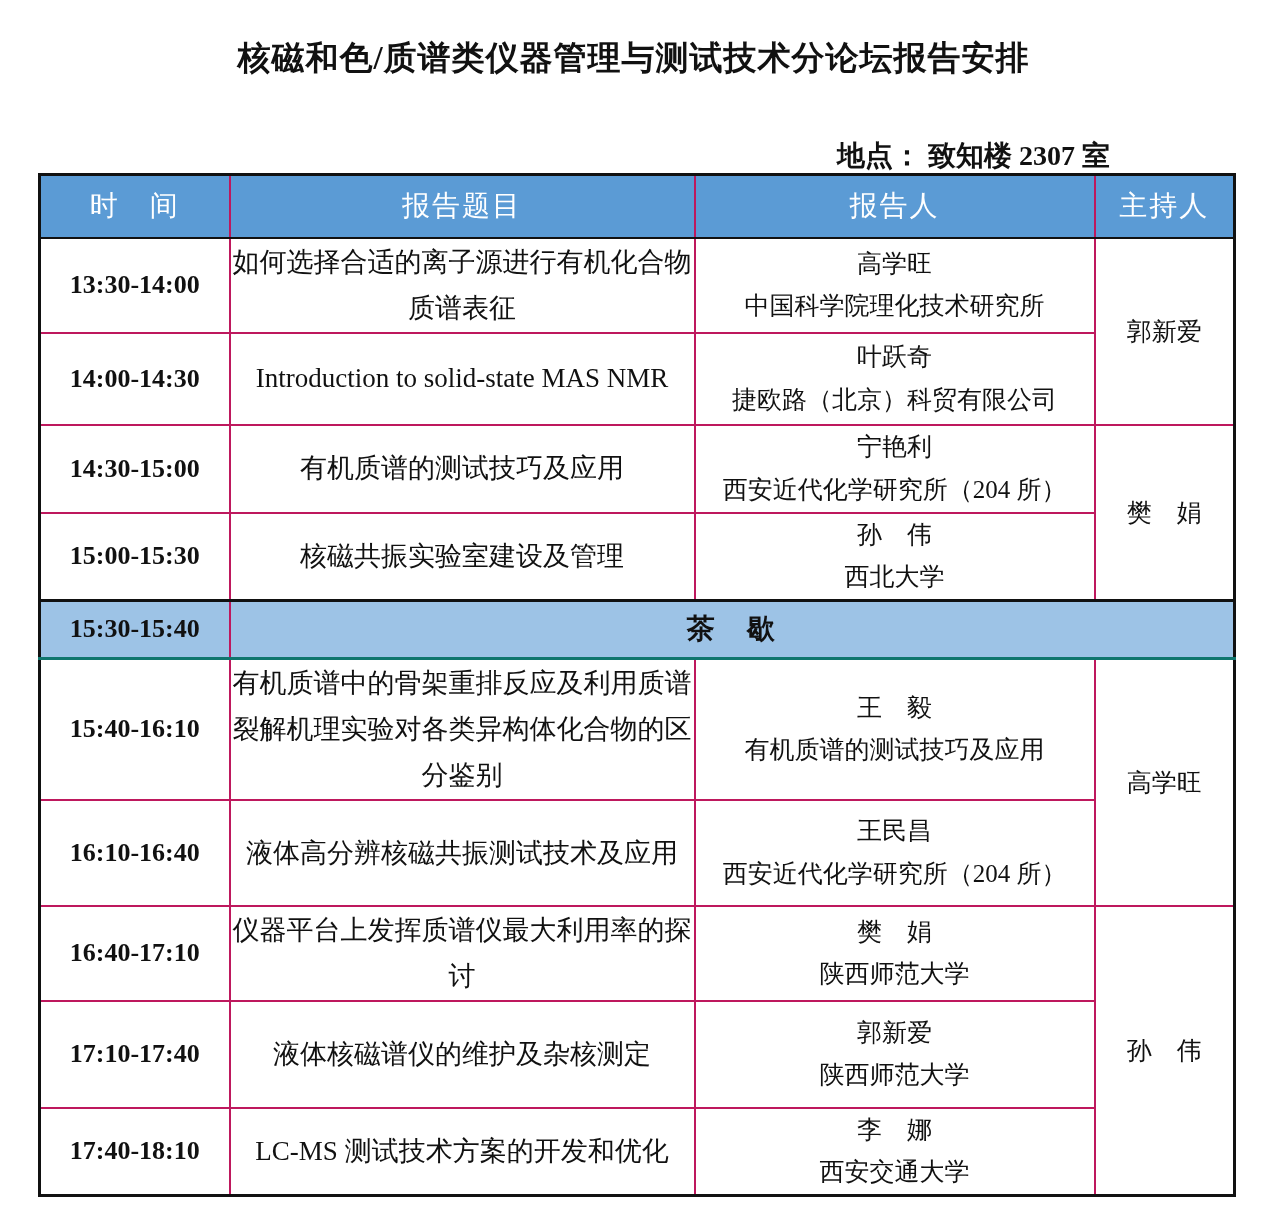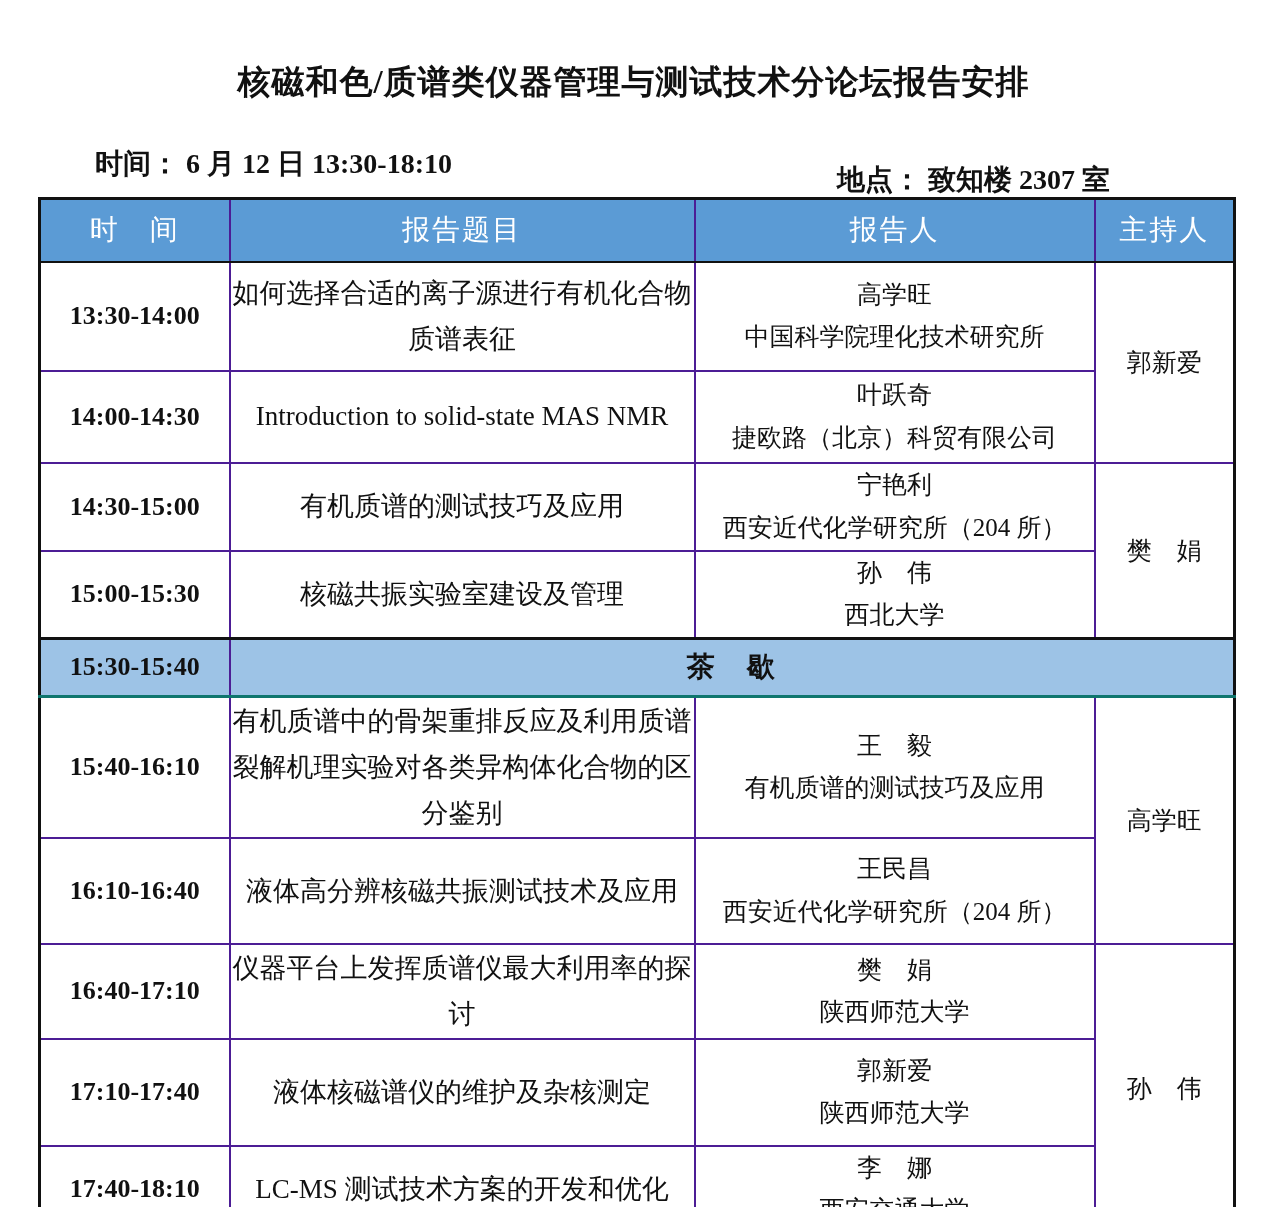--- a/index.html
+++ b/index.html
@@ -5,21 +5,21 @@
   html,body{margin:0;padding:0;background:#ffffff;}
   .page{
     position:relative;
     width:1267px;height:1207px;
     background:#ffffff;
     font-family:"Liberation Serif","DejaVu Serif",serif;
     color:#111;
   }
   .doc-title{
     margin:0;
-    padding-top:60px;
+    padding-top:36px;
     text-align:center;
     font-size:33px;
     font-weight:bold;
     letter-spacing:1px;
   }
   .meta{
     position:relative;
     width:1195px;
     margin-left:38px;
     height:44px;
@@ -32,21 +32,21 @@
 
   table.schedule{
     border-collapse:collapse;
     table-layout:fixed;
     width:1195px;
     margin-left:38px;
     margin-top:8px;
     border:3px solid #111;
   }
   table.schedule td, table.schedule th{
-    border:2px solid #4c1d95;
+    border:2px solid #be185d;
     text-align:center;
     vertical-align:middle;
     padding:0;
     overflow:hidden;
   }
   tr.hdr th{
     background:#5B9BD5;
     color:#ffffff;
     font-weight:normal;
     font-size:28px;
@@ -78,40 +78,39 @@
     border-top:3px solid #111;
     border-bottom:3px solid #0f766e;
   }
   td.break{
     font-size:28px;
     font-weight:bold;
     letter-spacing:2px;
   }
   
   .rh-hdr{height:63px;}
-  .rh-1{height:109px;}
+  .rh-1{height:95px;}
   .rh-2{height:92px;}
   .rh-3{height:88px;}
   .rh-4{height:84px;}
   .rh-tea{height:58px;}
   .rh-5{height:140px;}
   .rh-6{height:106px;}
   .rh-7{height:94px;}
   .rh-8{height:107px;}
   .rh-9{height:78px;}
 </style>
 </head>
 <body>
 
 <div class="page">
 
   <h1 class="doc-title">核磁和色/质谱类仪器管理与测试技术分论坛报告安排</h1>
 
   <div class="meta">
-    <span class="meta-time">时间： 6 月 12 日 13:30-18:10</span>
     <span class="meta-loc">地点： 致知楼 2307 室</span>
   </div>
 
   <table class="schedule">
     <colgroup>
       <col class="col-time">
         <col class="col-title">
         <col class="col-speaker">
         <col class="col-chair">
     </colgroup>

